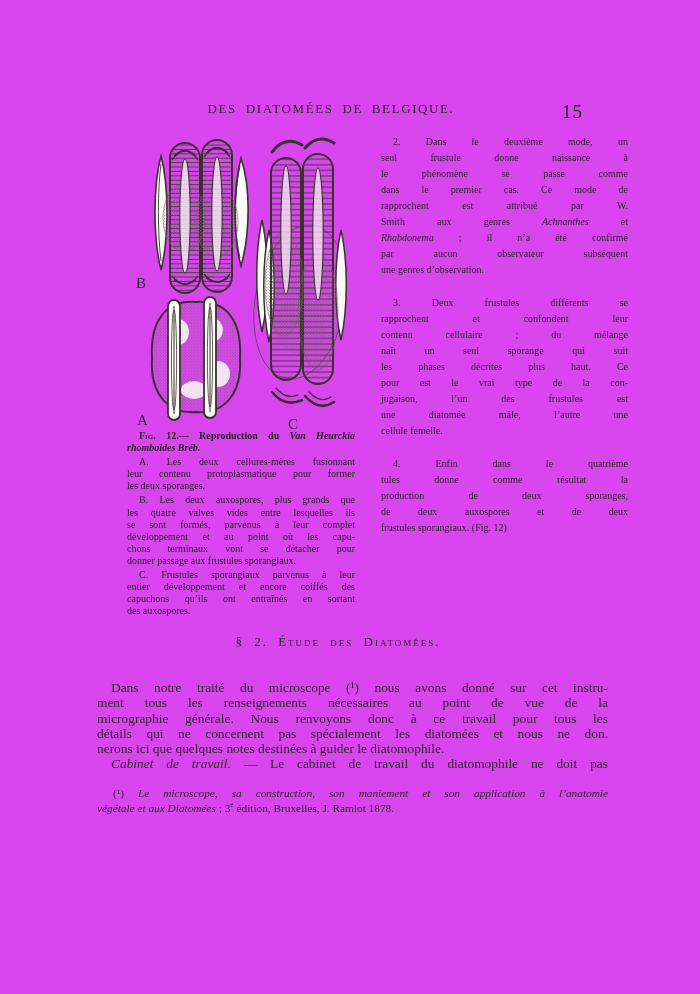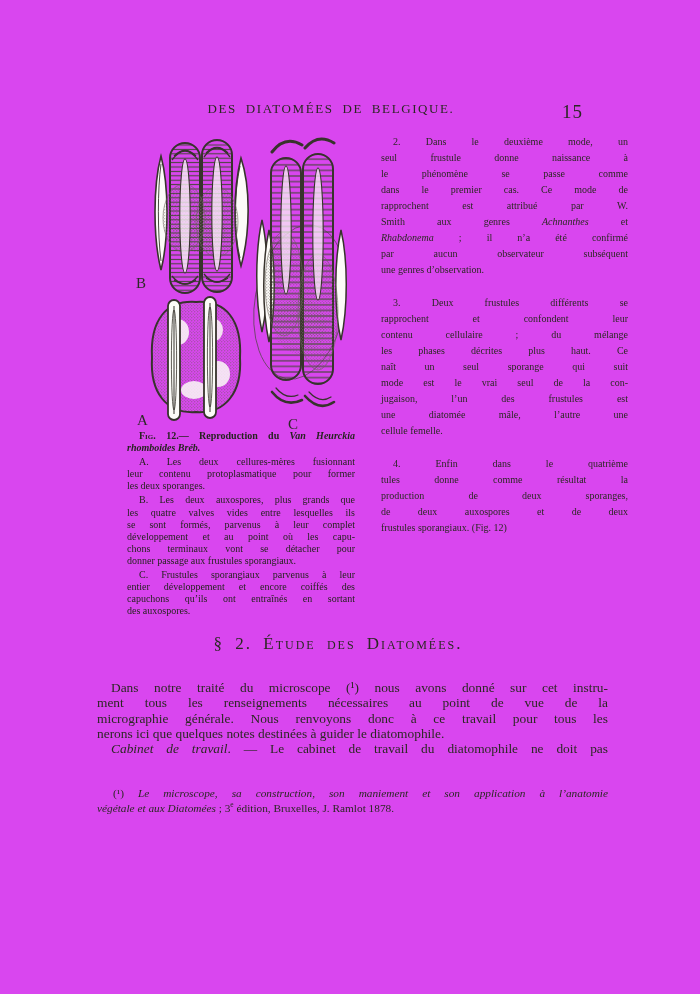--- a/index.html
+++ b/index.html
@@ -21,21 +21,21 @@
   
   .jl{text-align:justify;text-align-last:justify;}
   .last{text-align:justify;text-align-last:auto;}
   .ind{text-indent:12px;}
   .sc{font-variant:small-caps;}
   
   .right-col{position:absolute;left:357px;top:134px;width:247px;font-size:10px;line-height:16px;margin-left:24px;}
   .right-col .para + .para{margin-top:17px;}
   
   .section-heading{position:absolute;left:97px;top:634px;width:508px;box-sizing:border-box;
-     text-align:center;padding-right:26px;font-variant:small-caps;font-size:17px;
+     text-align:center;padding-right:26px;font-variant:small-caps;font-size:13px;
      letter-spacing:2px;word-spacing:5px;}
   
   .body-text{position:absolute;left:97px;top:680px;width:511px;font-size:13.4px;line-height:15.3px;}
   .body-text .ind{text-indent:14px;}
   
   .footnote{position:absolute;left:97px;top:786px;width:511px;font-size:11.3px;line-height:14.6px;}
   .footnote .ind{text-indent:16px;}
   sup{font-size:7.5px;vertical-align:super;line-height:0;}
   i{font-style:italic;}
 </style>
@@ -172,43 +172,44 @@
       <div class="jl">rapprochent est attribué par W.</div>
       <div class="jl"><span>Smith aux genres </span><i>Achnanthes</i><span> et</span></div>
       <div class="jl"><i>Rhabdonema</i><span> ; il n’a été confirmé</span></div>
       <div class="jl">par aucun observateur subséquent</div>
       <div class="last">une genres d’observation.</div>
     </div>
     <div class="para">
       <div class="jl ind">3. Deux frustules différents se</div>
       <div class="jl">rapprochent et confondent leur</div>
       <div class="jl">contenu cellulaire ; du mélange</div>
+      <div class="jl">naît un seul sporange qui suit</div>
       <div class="jl">les phases décrites plus haut. Ce</div>
-      <div class="jl">naît un seul sporange qui suit</div>
-      <div class="jl">mode est le vrai seul de la con-</div>
+      <div class="jl">pour est le vrai type de la con-</div>
       <div class="jl">jugaison, l’un des frustules est</div>
       <div class="jl">une diatomée mâle, l’autre une</div>
       <div class="last">cellule femelle.</div>
     </div>
     <div class="para">
       <div class="jl ind">4. Enfin dans le quatrième</div>
       <div class="jl">tules donne comme résultat la</div>
       <div class="jl">production de deux sporanges,</div>
       <div class="jl">de deux auxospores et de deux</div>
       <div class="last">frustules sporangiaux. (Fig. 12)</div>
     </div>
   </div>
 
   <div class="section-heading">§ 2. Étude des Diatomées.</div>
 
   <div class="body-text">
     <div>
       <div class="jl ind">Dans notre traité du microscope (¹) nous avons donné sur cet instru-</div>
       <div class="jl">ment tous les renseignements nécessaires au point de vue de la</div>
       <div class="jl">micrographie générale. Nous renvoyons donc à ce travail pour tous les</div>
+      <div class="jl">détails qui ne concernent pas spécialement les diatomées et nous ne don.</div>
       <div class="last">nerons ici que quelques notes destinées à guider le diatomophile.</div>
     </div>
     <div class="jl ind"><i>Cabinet de travail</i><span>. — Le cabinet de travail du diatomophile ne doit pas</span></div>
   </div>
 
   <div class="footnote">
     <div class="jl ind"><span>(¹) </span><i>Le microscope, sa construction, son maniement et son application à l’anatomie</i></div>
     <div class="last"><i>végétale et aux Diatomées</i><span> ; 3</span><sup>e</sup><span> édition, Bruxelles, J. Ramlot 1878.</span></div>
   </div>
 

